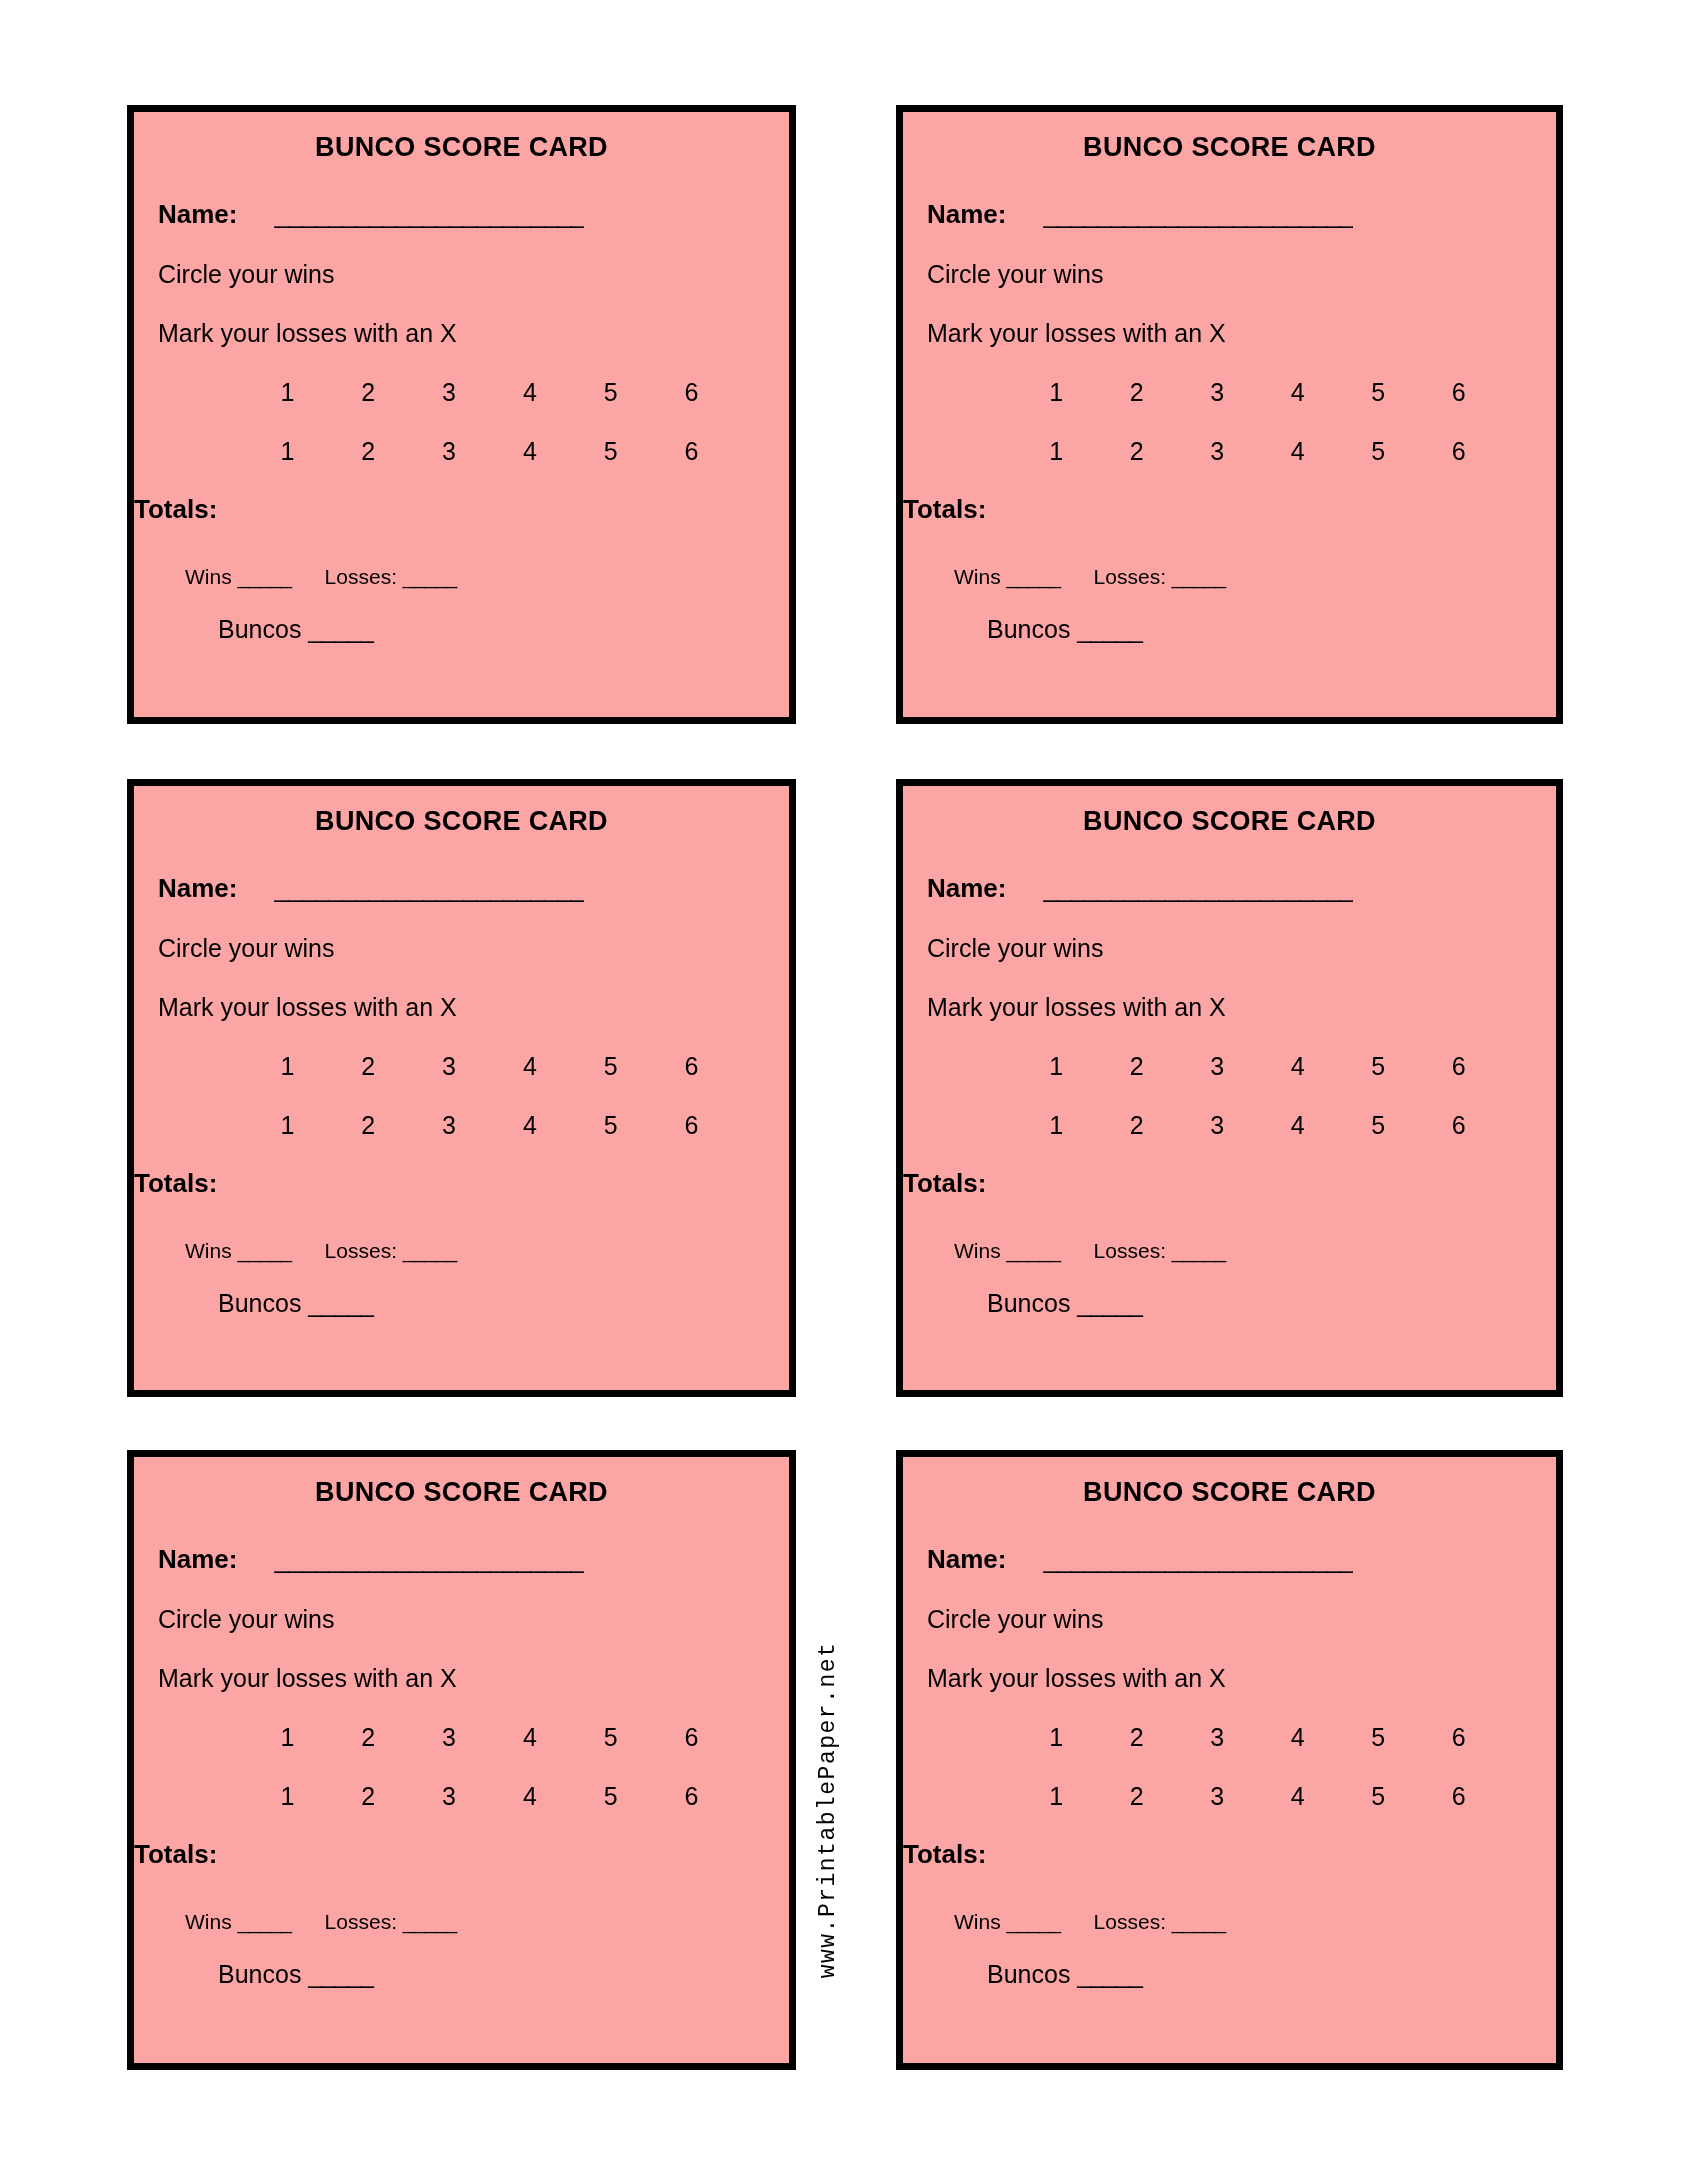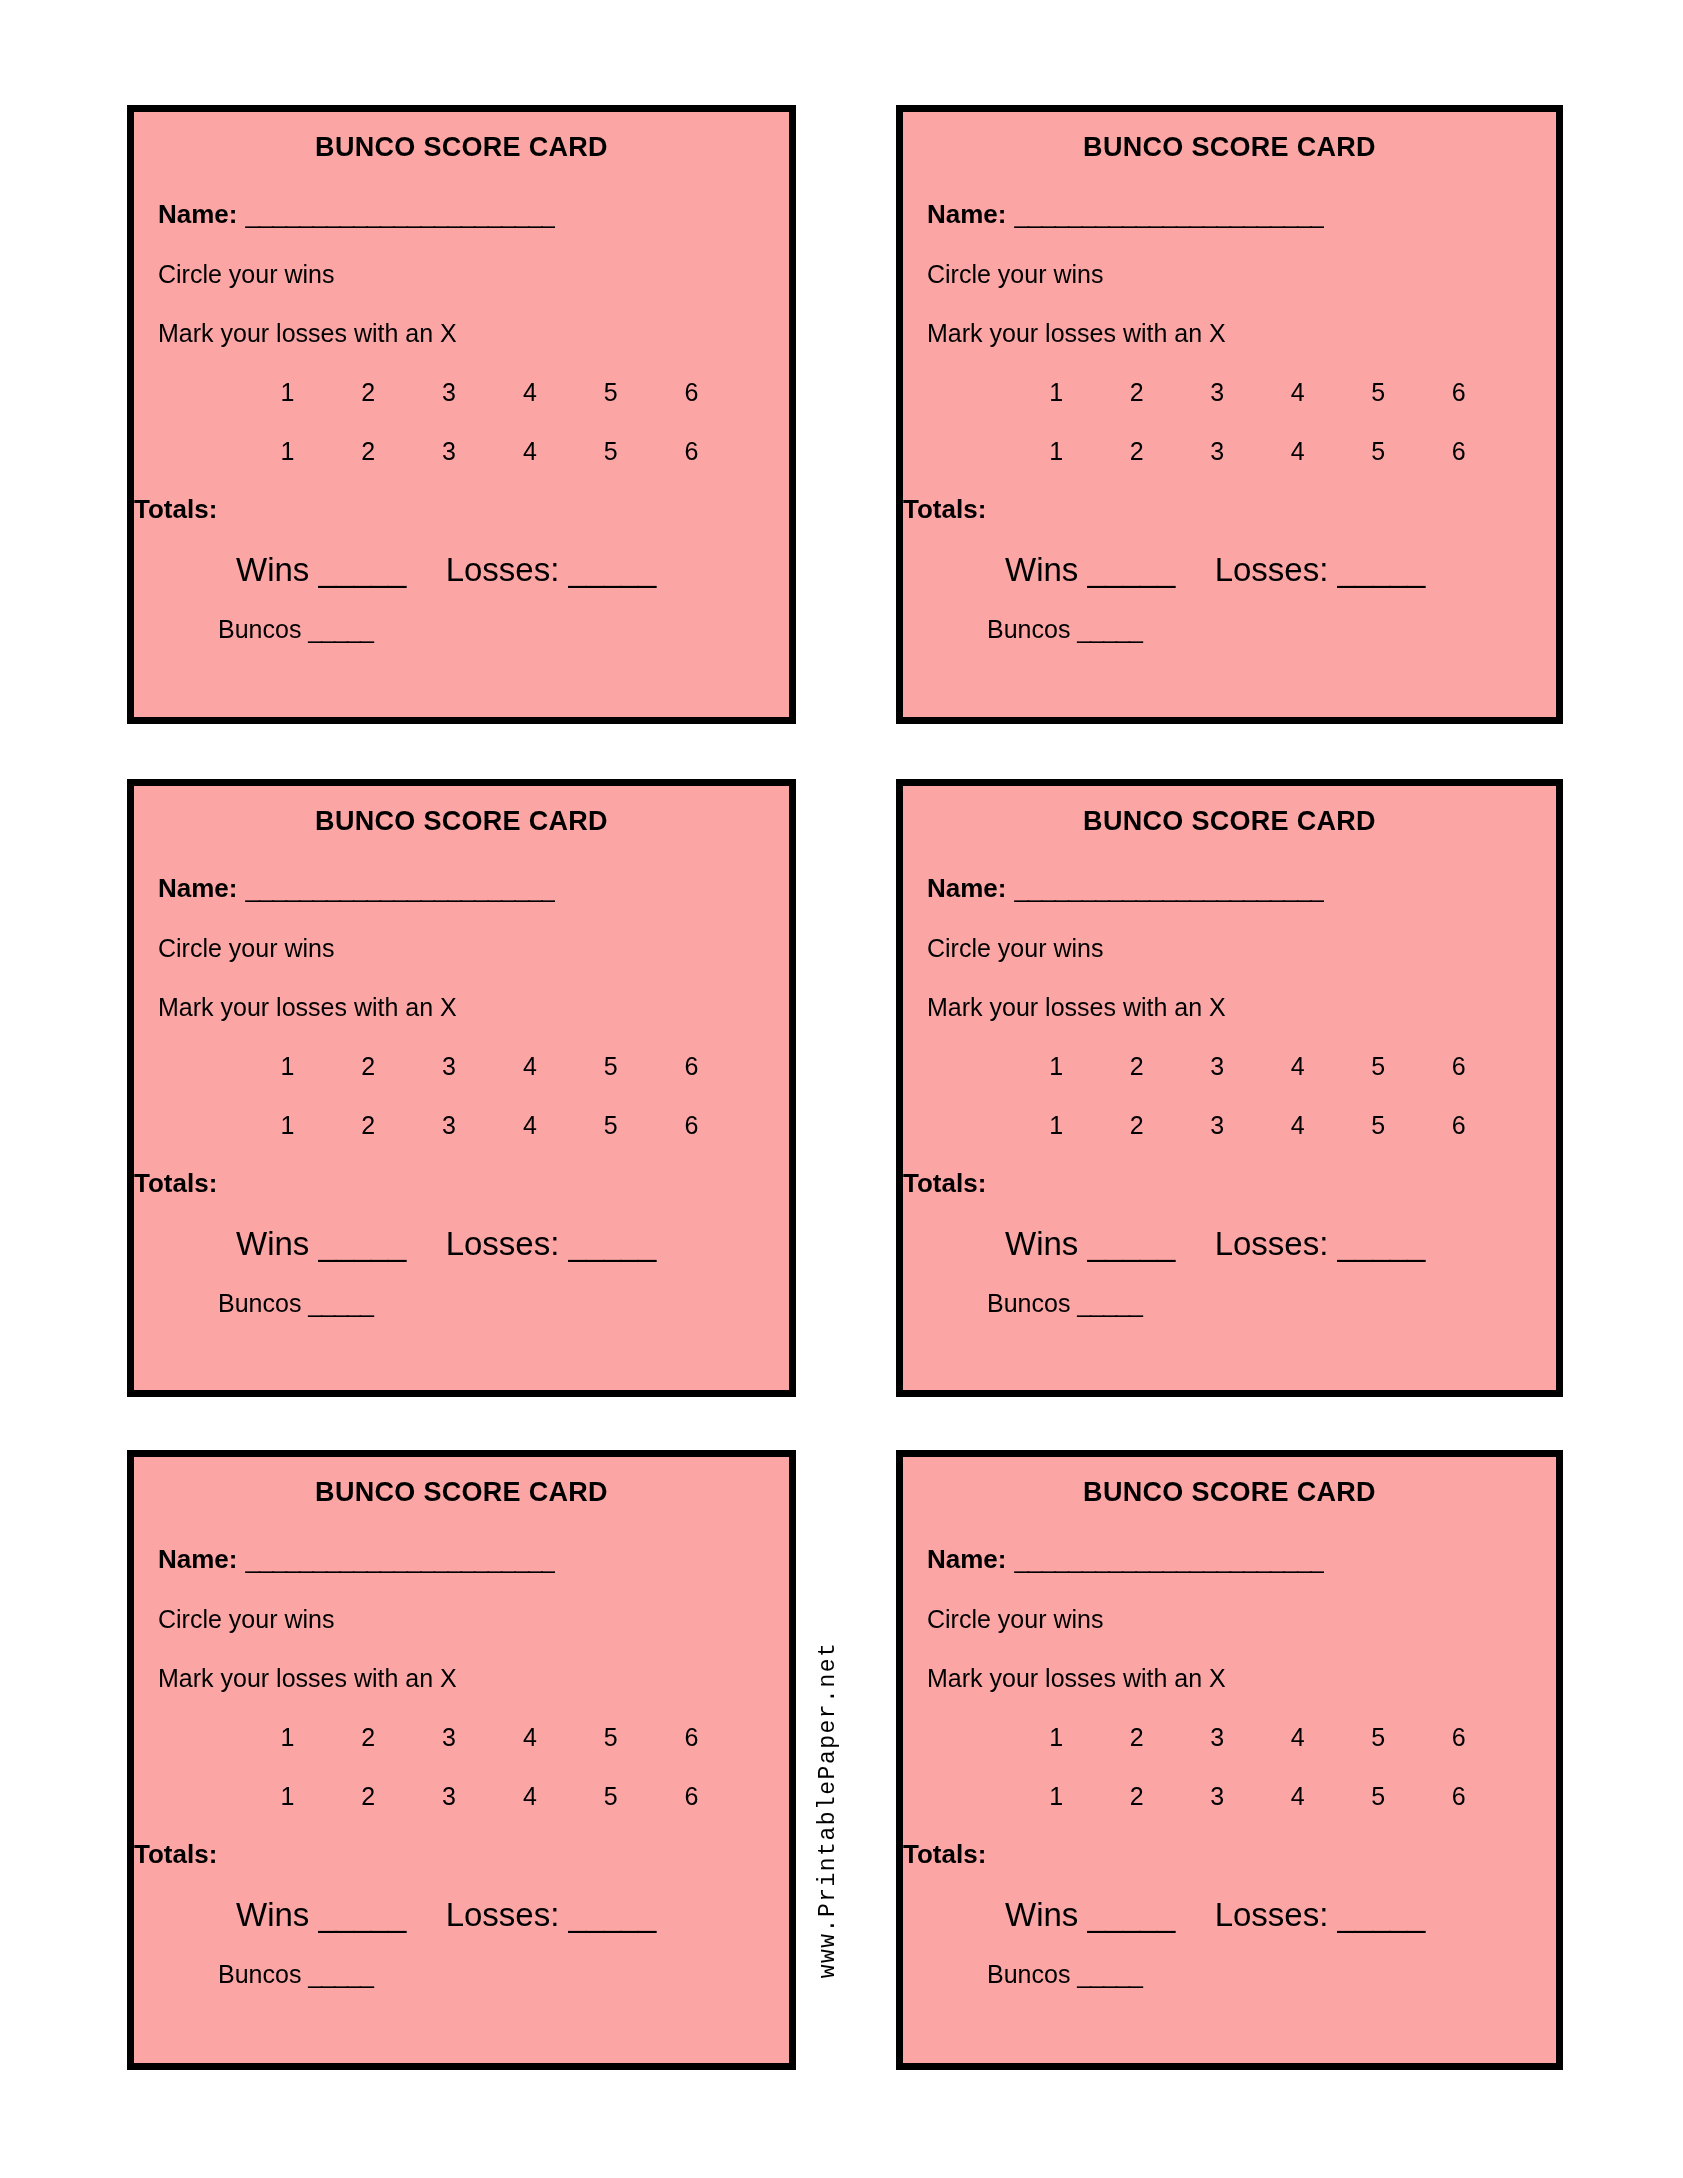--- a/index.html
+++ b/index.html
@@ -51,20 +51,21 @@
     letter-spacing: 0.3px;
     margin-top: 20px;
     margin-bottom: 0;
   }
 
   .name-row {
     display: flex;
     align-items: baseline;
     margin-top: 36px;
     padding-left: 24px;
+    gap: 29px;
   }
   .name-label {
     font-weight: bold;
     font-size: 26px;
     white-space: nowrap;
   }
   .name-line {
     font-size: 26px;
     letter-spacing: -1px;
     margin-left: 8px;
@@ -90,23 +91,23 @@
     text-align: center;
   }
 
   .totals-label {
     font-weight: bold;
     font-size: 26px;
     margin-top: 28px;
   }
 
   .wl-row {
-    font-size: 33px;
-    margin-top: 26px;
-    padding-left: 102px;
+    font-size: 21px;
+    margin-top: 40px;
+    padding-left: 51px;
     white-space: nowrap;
   }
   .wl-row .gap { display: inline-block; width: 22px; }
   .wl-row .blank { letter-spacing: -1px; }
 
   .buncos-row {
     font-size: 25px;
     margin-top: 26px;
     padding-left: 84px;
     white-space: nowrap;

